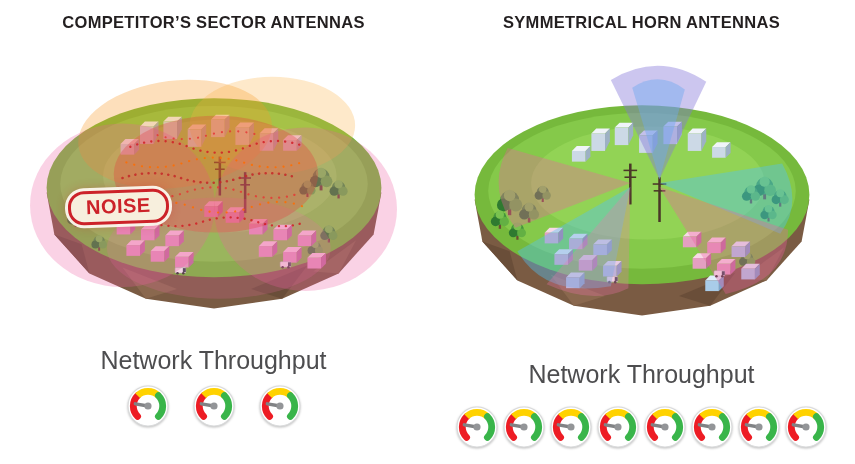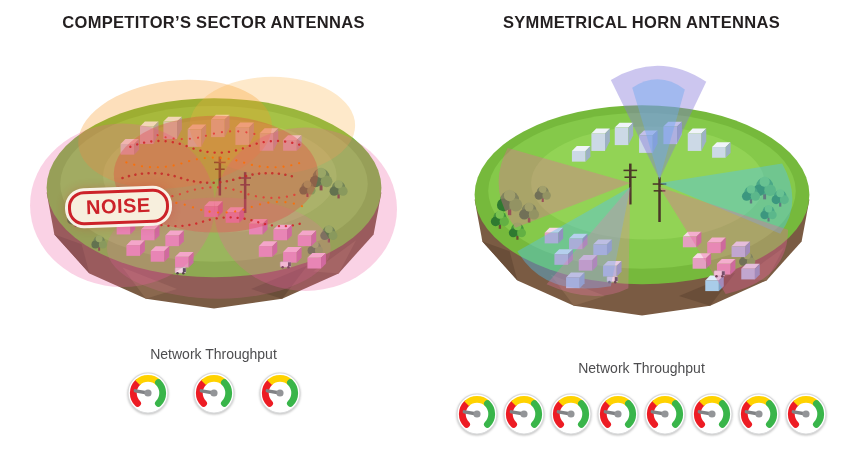--- a/index.html
+++ b/index.html
@@ -8,21 +8,21 @@
   .panel { position:absolute; top:0; width:427px; height:464px; display:flex; flex-direction:column; align-items:center; }
   .panel-left { left:0; }
   .panel-right { left:428px;gap:7px; }
   .panel-title { margin-top:13px; font-size:16.5px; font-weight:bold; color:#231f20; letter-spacing:0.3px; text-align:center; }
   .island-wrap { position:relative; width:372px; height:292px; margin-top:0; }
   .island { display:block; width:372px; height:292px; }
   .noise-badge { position:absolute; left:40px; top:158px; background:#f7efdd; border:3px solid #cc2229;
                  border-radius:16px; padding:2px 15px 3px; color:#cc2229; font-weight:bold; font-size:20px;
                  letter-spacing:0.5px; transform:rotate(-2deg);
                  box-shadow:0 0 0 3px rgba(252,248,238,0.95), 0 0 12px rgba(204,34,41,0.45); }
-  .throughput-label { margin-top:22px; font-size:14px; color:#4d4d4f; text-align:center; }
+  .throughput-label { margin-top:22px; font-size:25px; color:#4d4d4f; text-align:center; }
   .gauges { display:flex; justify-content:center; align-items:center; margin-top:10px; }
   .panel-left .gauges { gap:24px; }
   .panel-right .gauges { gap:5px; }
   .gauge { width:42px; height:42px; display:block; filter:drop-shadow(0 1px 1px rgba(0,0,0,0.25)); }
 </style>
 </head>
 <body>
 
 <svg width="0" height="0" style="position:absolute">
   <defs>

